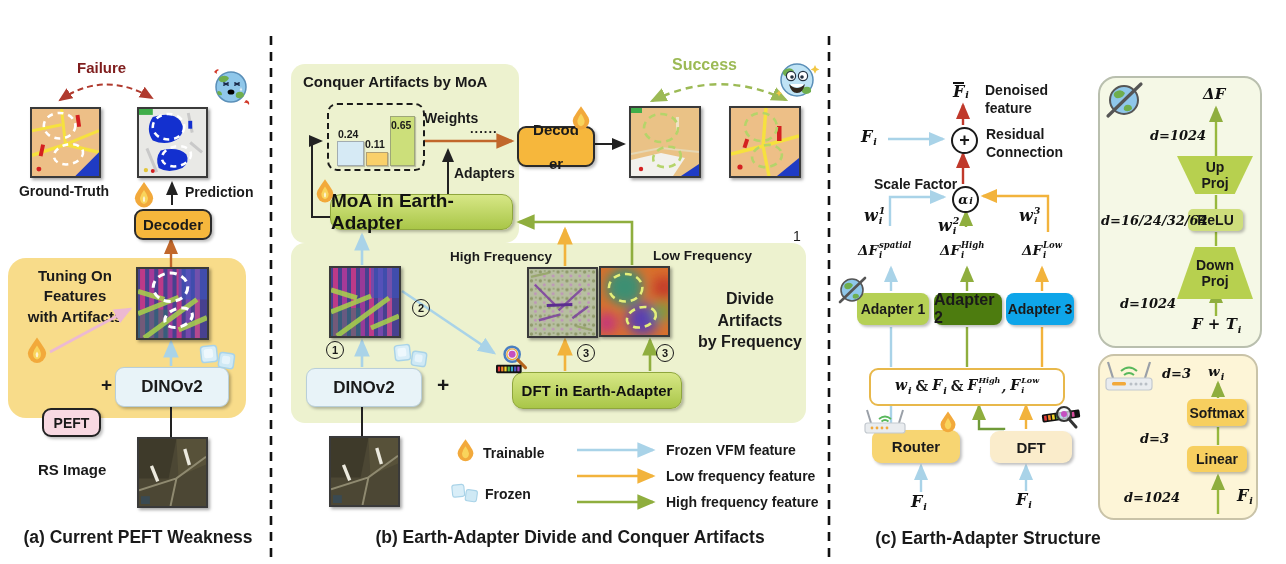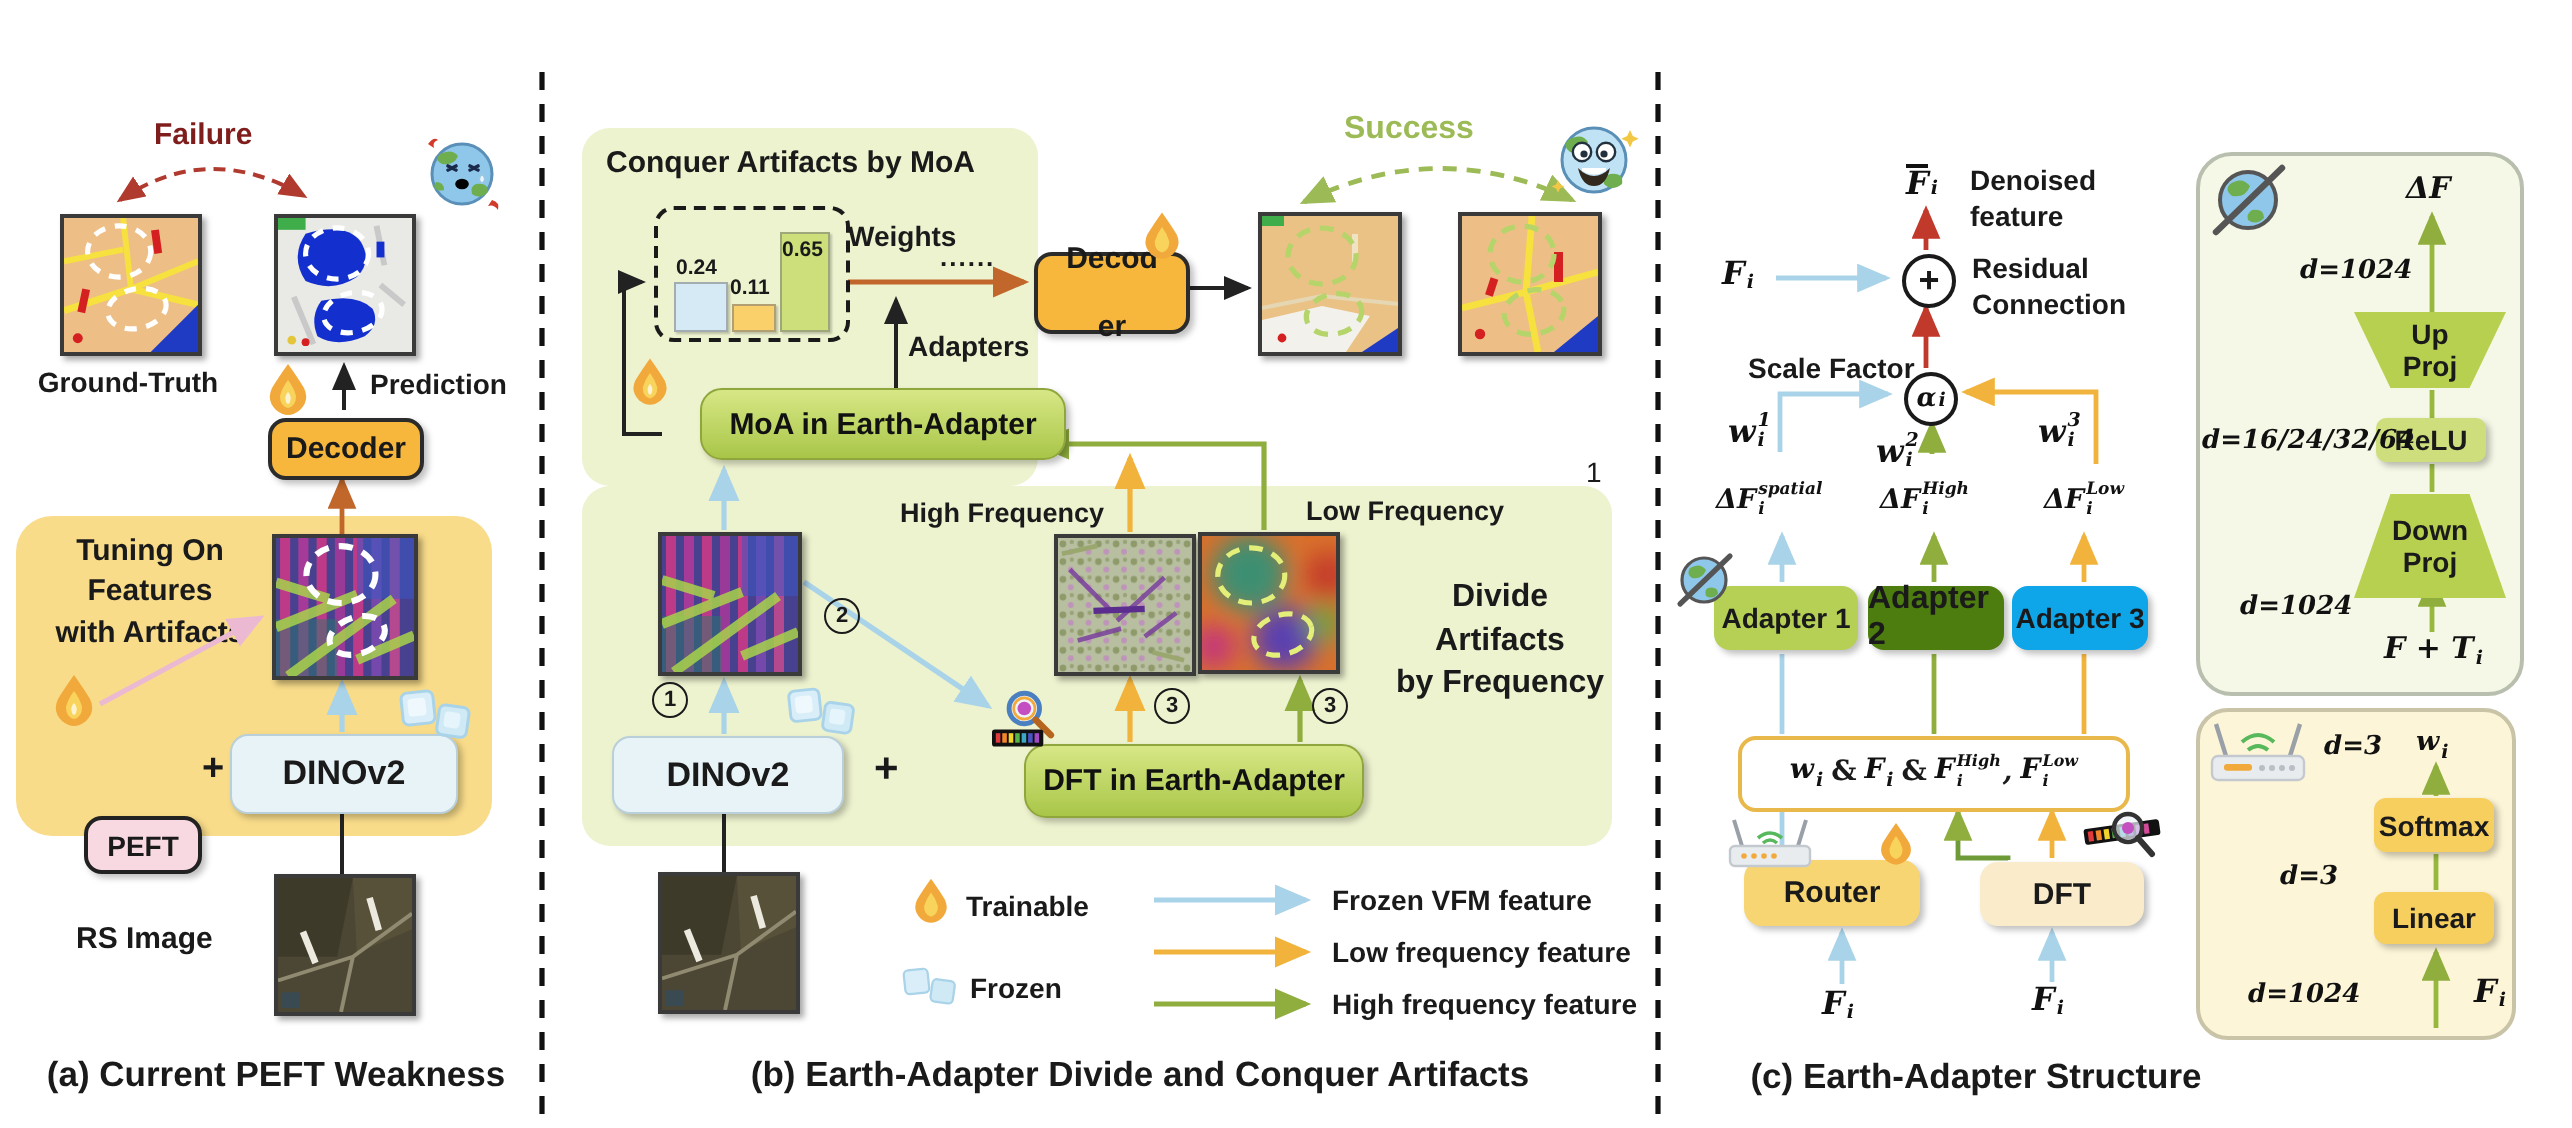--- a/index.html
+++ b/index.html
@@ -278,21 +278,21 @@
   <div class="lbl" style="left:470px;top:121px;font-size:13px;letter-spacing:1px;">......</div>
   <div class="lbl" style="left:454px;top:165px;font-size:14px;">Adapters</div>
 
   <div class="icon" style="left:315px;top:179px;">
     <svg width="20" height="25" viewBox="0 0 22 27">
       <path d="M11,0 Q16,7 19,12 Q22,18 17,23 Q11,28 5,23 Q0,18 3,12 Q6,7 11,0Z" fill="#f2a93b"></path>
       <path d="M11,8 Q14,12 15,16 Q15,21 11,22 Q7,21 7,16 Q8,12 11,8Z" fill="#f9d45c"></path>
       <path d="M11,14 Q13,16 12,19 Q11,21 10,19 Q9,16 11,14Z" fill="#fdf3d0"></path>
     </svg>
   </div>
-  <div class="cardbox moagrad" style="left:330px;top:194px;width:181px;height:34px;font-size:15px;border-radius:11px;margin-left:20px;">
+  <div class="cardbox moagrad" style="left:330px;top:194px;width:181px;height:34px;font-size:19px;border-radius:11px;">
     <span>MoA in Earth-Adapter</span>
   </div>
 
   <div class="icon" style="left:571px;top:106px;">
     <svg width="20" height="25" viewBox="0 0 22 27">
       <path d="M11,0 Q16,7 19,12 Q22,18 17,23 Q11,28 5,23 Q0,18 3,12 Q6,7 11,0Z" fill="#f2a93b"></path>
       <path d="M11,8 Q14,12 15,16 Q15,21 11,22 Q7,21 7,16 Q8,12 11,8Z" fill="#f9d45c"></path>
     </svg>
   </div>
   <div class="cardbox orangecard" style="left:517px;top:126px;width:74px;height:37px;font-size:15px;flex-direction:column;line-height:1.05;">

